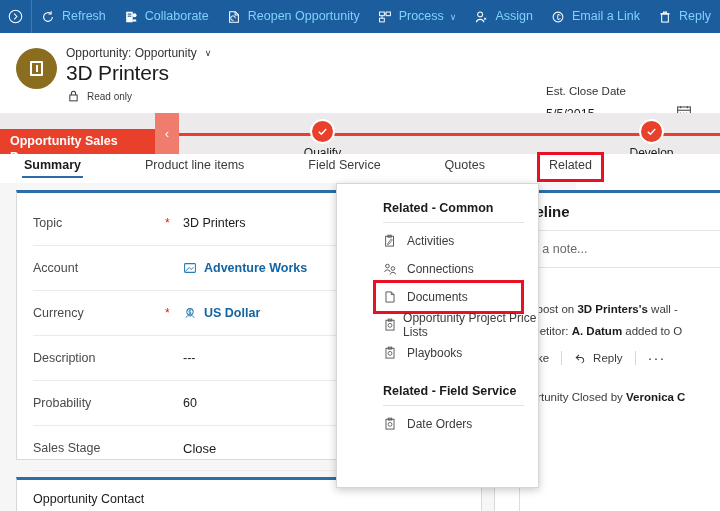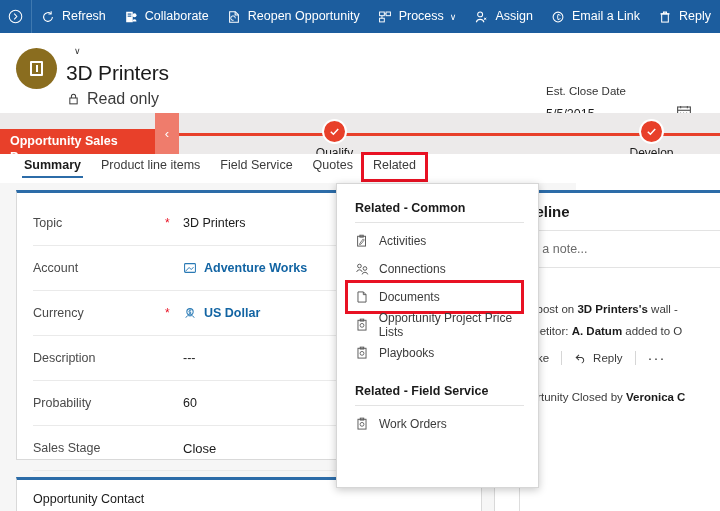--- a/index.html
+++ b/index.html
@@ -8,21 +8,21 @@
     font-family: "Liberation Sans", sans-serif;
     background: #ffffff;
     overflow: hidden;
   }
   #root { position: relative; width: 720px; height: 511px; overflow: hidden; }
 
   
   .cmdbar {
     position: absolute; left: 0; top: 0; width: 720px; height: 33px;
     background: #1c5d9e; display: flex; align-items: center;
-    color: #ffffff;
+    color: #7dd3fc;
   }
   .cmd-expander {
     width: 35px; height: 33px; display: flex; align-items: center; justify-content: center;
     border-right: 1px solid #3f79b0; cursor: pointer;
   }
   .cmd-item {
     display: flex; align-items: center; height: 33px; padding: 0 9px;
     font-size: 12.5px; cursor: pointer; white-space: nowrap;
   }
   .cmd-item .ic { margin-right: 7px; display: flex; align-items: center; }
@@ -47,21 +47,21 @@
   .hdr-kicker {
     position: absolute; left: 66px; top: 13px; font-size: 12px; color: #333333;
     display: flex; align-items: center; cursor: pointer;
   }
   .hdr-kicker .chev { margin-left: 8px; font-size: 9px; color: #333; }
   .hdr-title {
     position: absolute; left: 66px; top: 28px; font-size: 21px; color: #1b1b1b;
     font-weight: 400; letter-spacing: -0.2px;
   }
   .hdr-readonly {
-    position: absolute; left: 68px; top: 57px; font-size: 16px; color: #3b3b3b;
+    position: absolute; left: 68px; top: 57px; font-size: 10px; color: #3b3b3b;
     display: flex; align-items: center;
   }
   .hdr-readonly .lockic { margin-right: 8px; display:flex; }
   .closedate-label {
     position: absolute; left: 546px; top: 52px; font-size: 11.5px; color: #333333;
   }
   .closedate-value {
     position: absolute; left: 546px; top: 74px; font-size: 12.5px; color: #1b1b1b;
   }
   .closedate-cal {
@@ -96,21 +96,21 @@
     cursor: pointer;
   }
   .bpf-stage-label {
     position: absolute; top: 27px; left: 50%; transform: translateX(-50%);
     font-size: 12px; color: #1b1b1b; white-space: nowrap;
   }
 
   
   .tabs {
     position: absolute; left: 0; top: 154px; width: 720px; height: 29px;
-    background: #ffffff; display: flex; align-items: flex-start; padding-left: 14px;
+    background: #ffffff; display: flex; align-items: flex-start; padding-left: 14px; gap: 44px;
   }
   .tab {
     position: relative; font-size: 12.5px; color: #3b3b3b; padding: 4px 10px 8px 10px;
     cursor: pointer; white-space: nowrap;
   }
   .tab.active { color: #1b1b1b; font-weight: bold; }
   .tab.active::after {
     content: ""; position: absolute; left: 8px; right: 8px; bottom: 2px;
     height: 2.5px; background: #2c6ca8;
   }
@@ -163,20 +163,21 @@
   .tl-post2 .ln { font-size: 11.5px; color: #3b3b3b; line-height: 24px; white-space: nowrap; }
   .tl-post2 .ln b { color: #1b1b1b; text-align: center; }
   .tl-rail { position: absolute; left: 519px; top: 0; width: 1px; height: 100%; background: #dddddd; }
 
   
   .flyout {
     position: absolute; left: 336px; top: 183px; width: 203px; height: 305px;
     background: #ffffff; border: 1px solid #d6d6d6;
     box-shadow: 0 2px 8px rgba(0,0,0,0.22);
     z-index: 40;
+    padding-left: 28px;
   }
   .fly-group {
     font-size: 12.5px; font-weight: bold; color: #1b1b1b;
     padding: 17px 0 7px 18px;
   }
   .fly-rule { height: 1px; background: #e3e3e3; margin: 0 14px 4px 18px; }
   .fly-item {
     position: relative; display: flex; align-items: center;
     height: 28px; padding-left: 18px; cursor: pointer; font-size: 12px; color: #3b3b3b;
   }
@@ -279,20 +280,21 @@
   </div>
 </div>
 
 <div class="header">
   <div class="avatar">
     <span class="glyph">
           <i></i>
         </span>
   </div>
   <div class="hdr-kicker">
+    <span>Opportunity: Opportunity</span>
     <span class="chev">∨</span>
   </div>
   <div class="hdr-title">3D Printers</div>
   <div class="hdr-readonly">
     <span class="lockic">
       <svg width="11" height="12" viewBox="0 0 12 13">
         <rect x="2" y="5.4" width="8" height="6.4" fill="none" stroke="#3b3b3b" stroke-width="1.1"></rect>
         <path d="M3.7 5.4 L3.7 3.6 A2.3 2.3 0 0 1 8.3 3.6 L8.3 5.4" fill="none" stroke="#3b3b3b" stroke-width="1.1"></path>
       </svg>
     </span>
@@ -311,21 +313,21 @@
 </div>
 
 <div class="bpf">
   <div class="bpf-line" style="left:179px; width:541px;"></div>
   <div class="bpf-title">
     <div class="t1">Opportunity Sales Process</div>
     <div class="t2">Active for 46 days</div>
   </div>
   <div class="bpf-collapse">‹</div>
 
-  <div class="bpf-stage" style="left:322px;text-align:center;">
+  <div class="bpf-stage" style="left:310px;text-align:center;">
     <div class="bpf-circle">
       <svg width="13" height="13" viewBox="0 0 14 14">
         <path d="M3 7.3 L5.8 10 L11 4.4" fill="none" stroke="#ffffff" stroke-width="1.6"></path>
       </svg>
     </div>
     <div class="bpf-stage-label">Qualify</div>
   </div>
 
   <div class="bpf-stage" style="left:639px;">
     <div class="bpf-circle">
@@ -530,18 +532,18 @@
   <div class="fly-rule"></div>
 
   <div class="fly-item">
     <span class="ic">
       <svg width="14" height="14" viewBox="0 0 16 16">
         <rect x="3.4" y="2.6" width="9.2" height="11.2" fill="none" stroke="#5a5a5a" stroke-width="1.1"></rect>
         <rect x="6" y="1.3" width="4" height="2.2" fill="none" stroke="#5a5a5a" stroke-width="1.1"></rect>
         <circle cx="8" cy="8.4" r="2.2" fill="none" stroke="#5a5a5a" stroke-width="1"></circle>
       </svg>
     </span>
-    <span>Work Orders</span>
+    <span>Date Orders</span>
   </div>
 
 </div>
 
 </div>
 
 </body></html>

